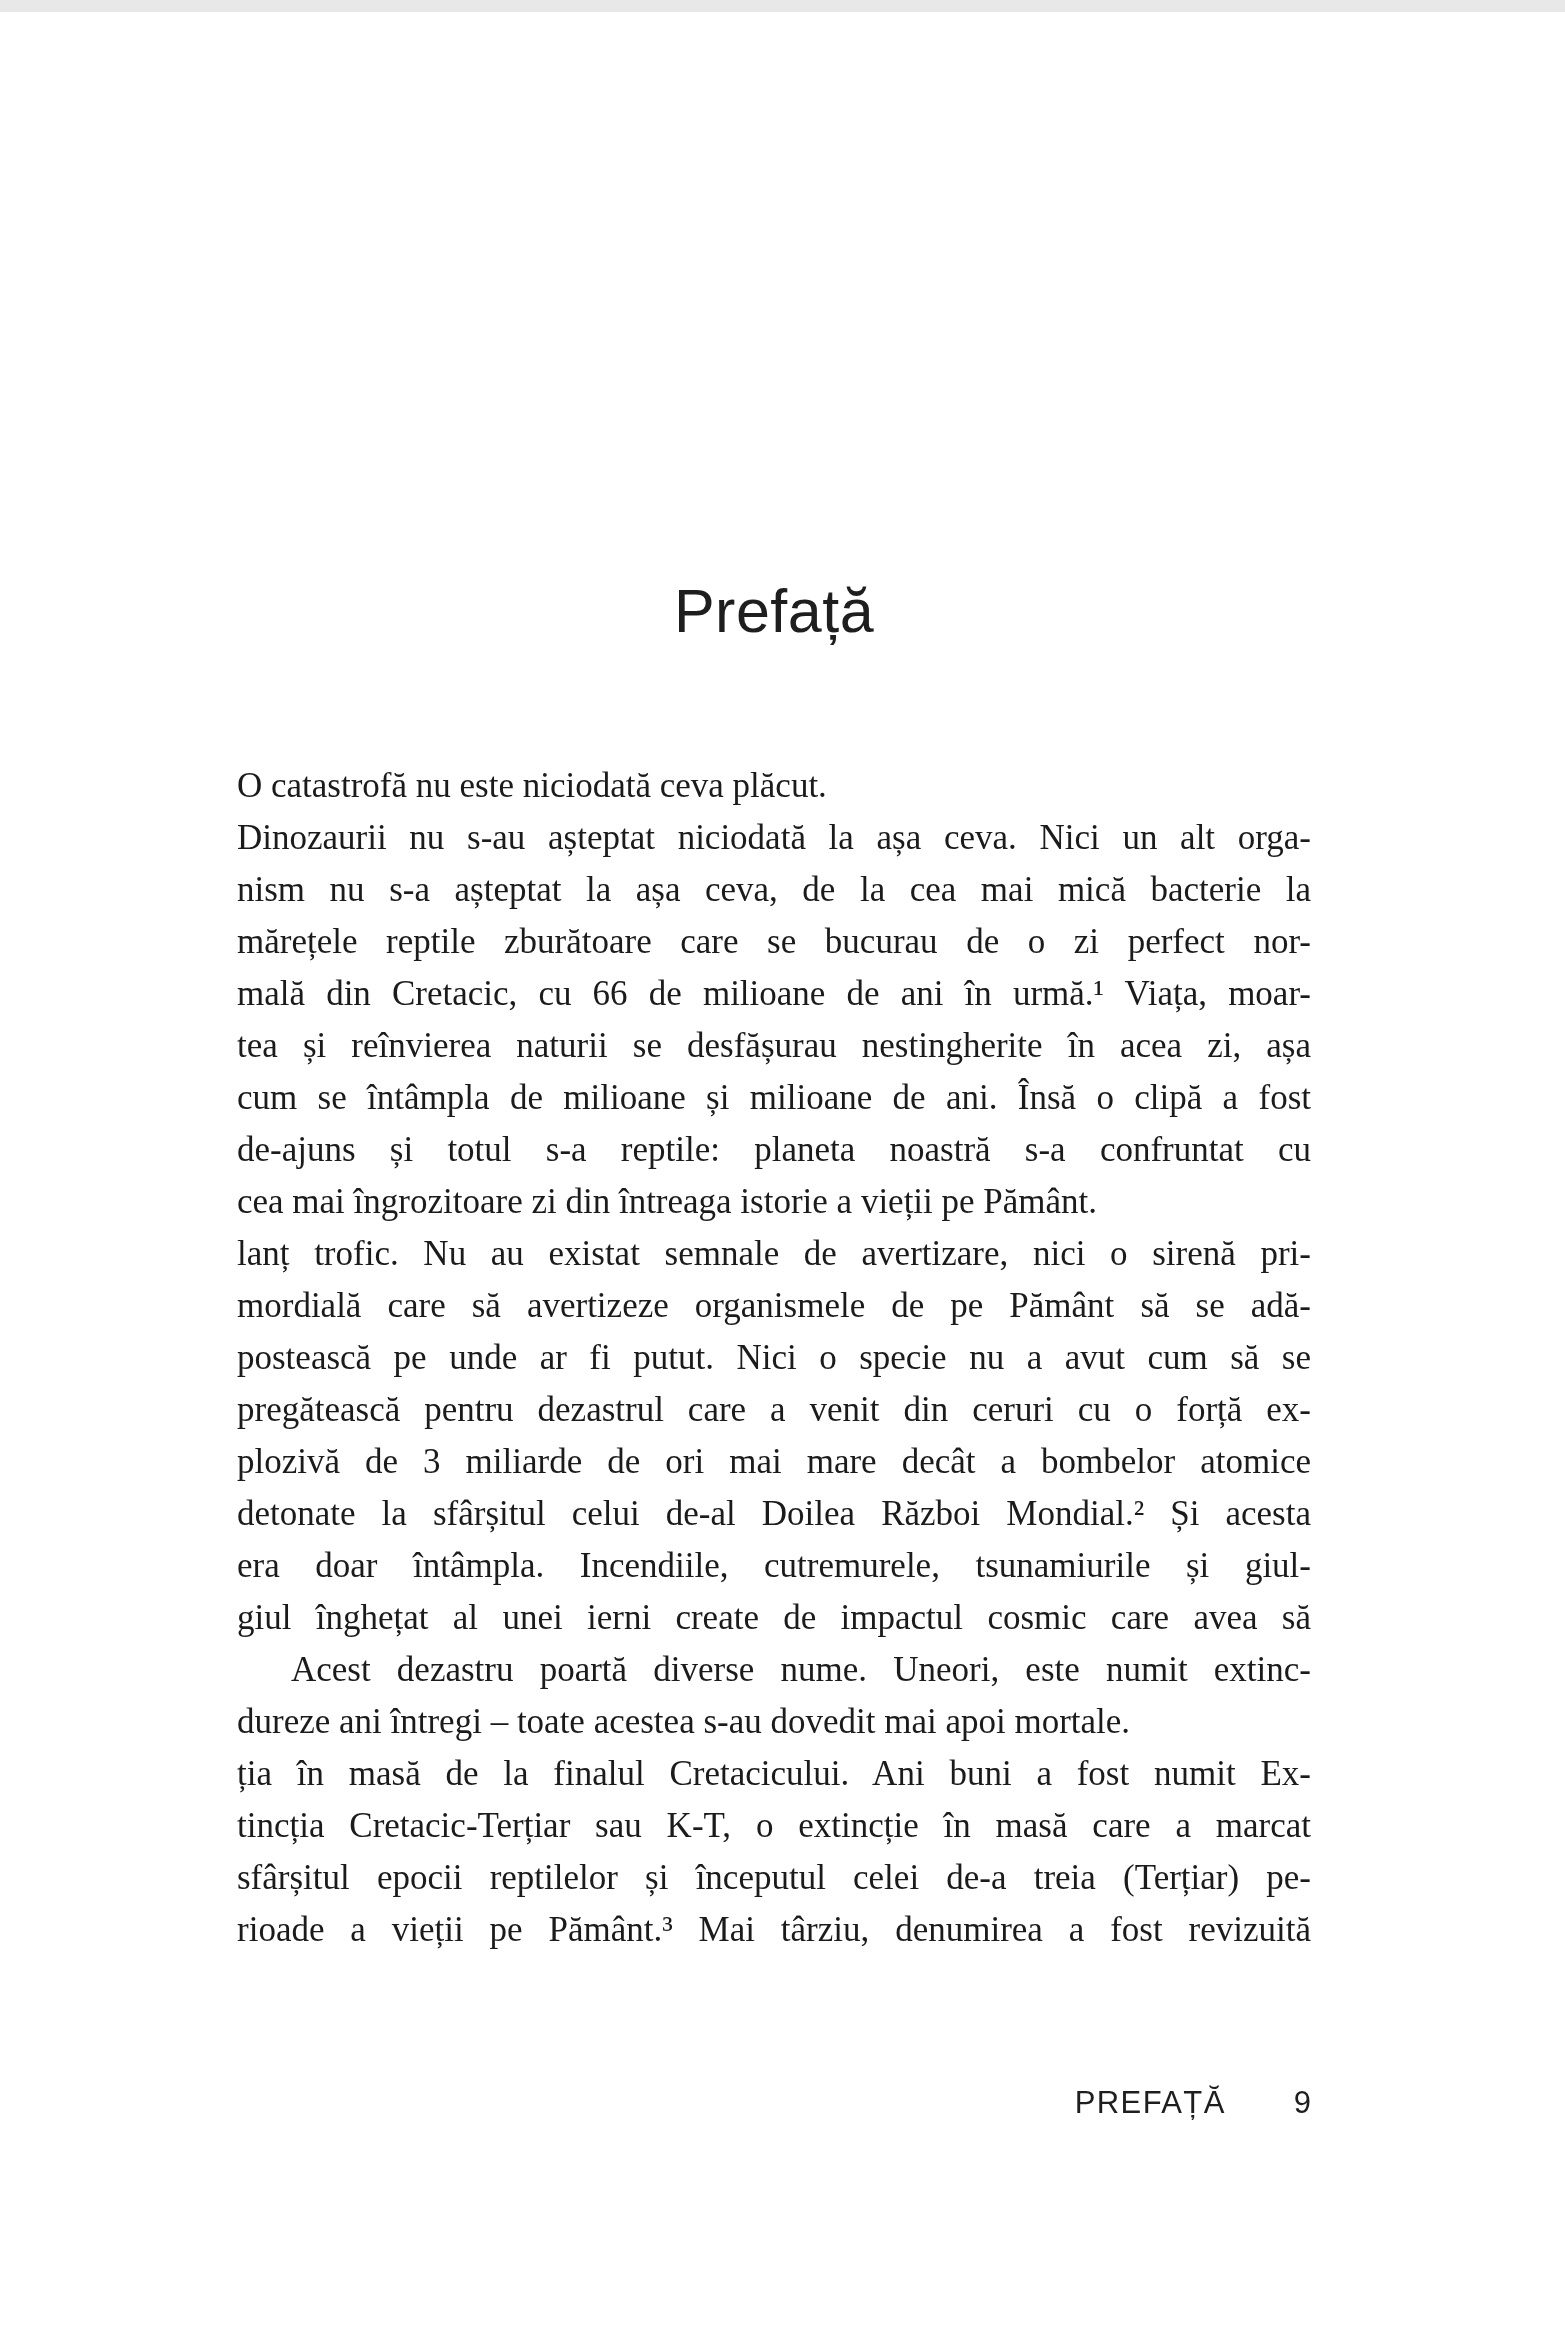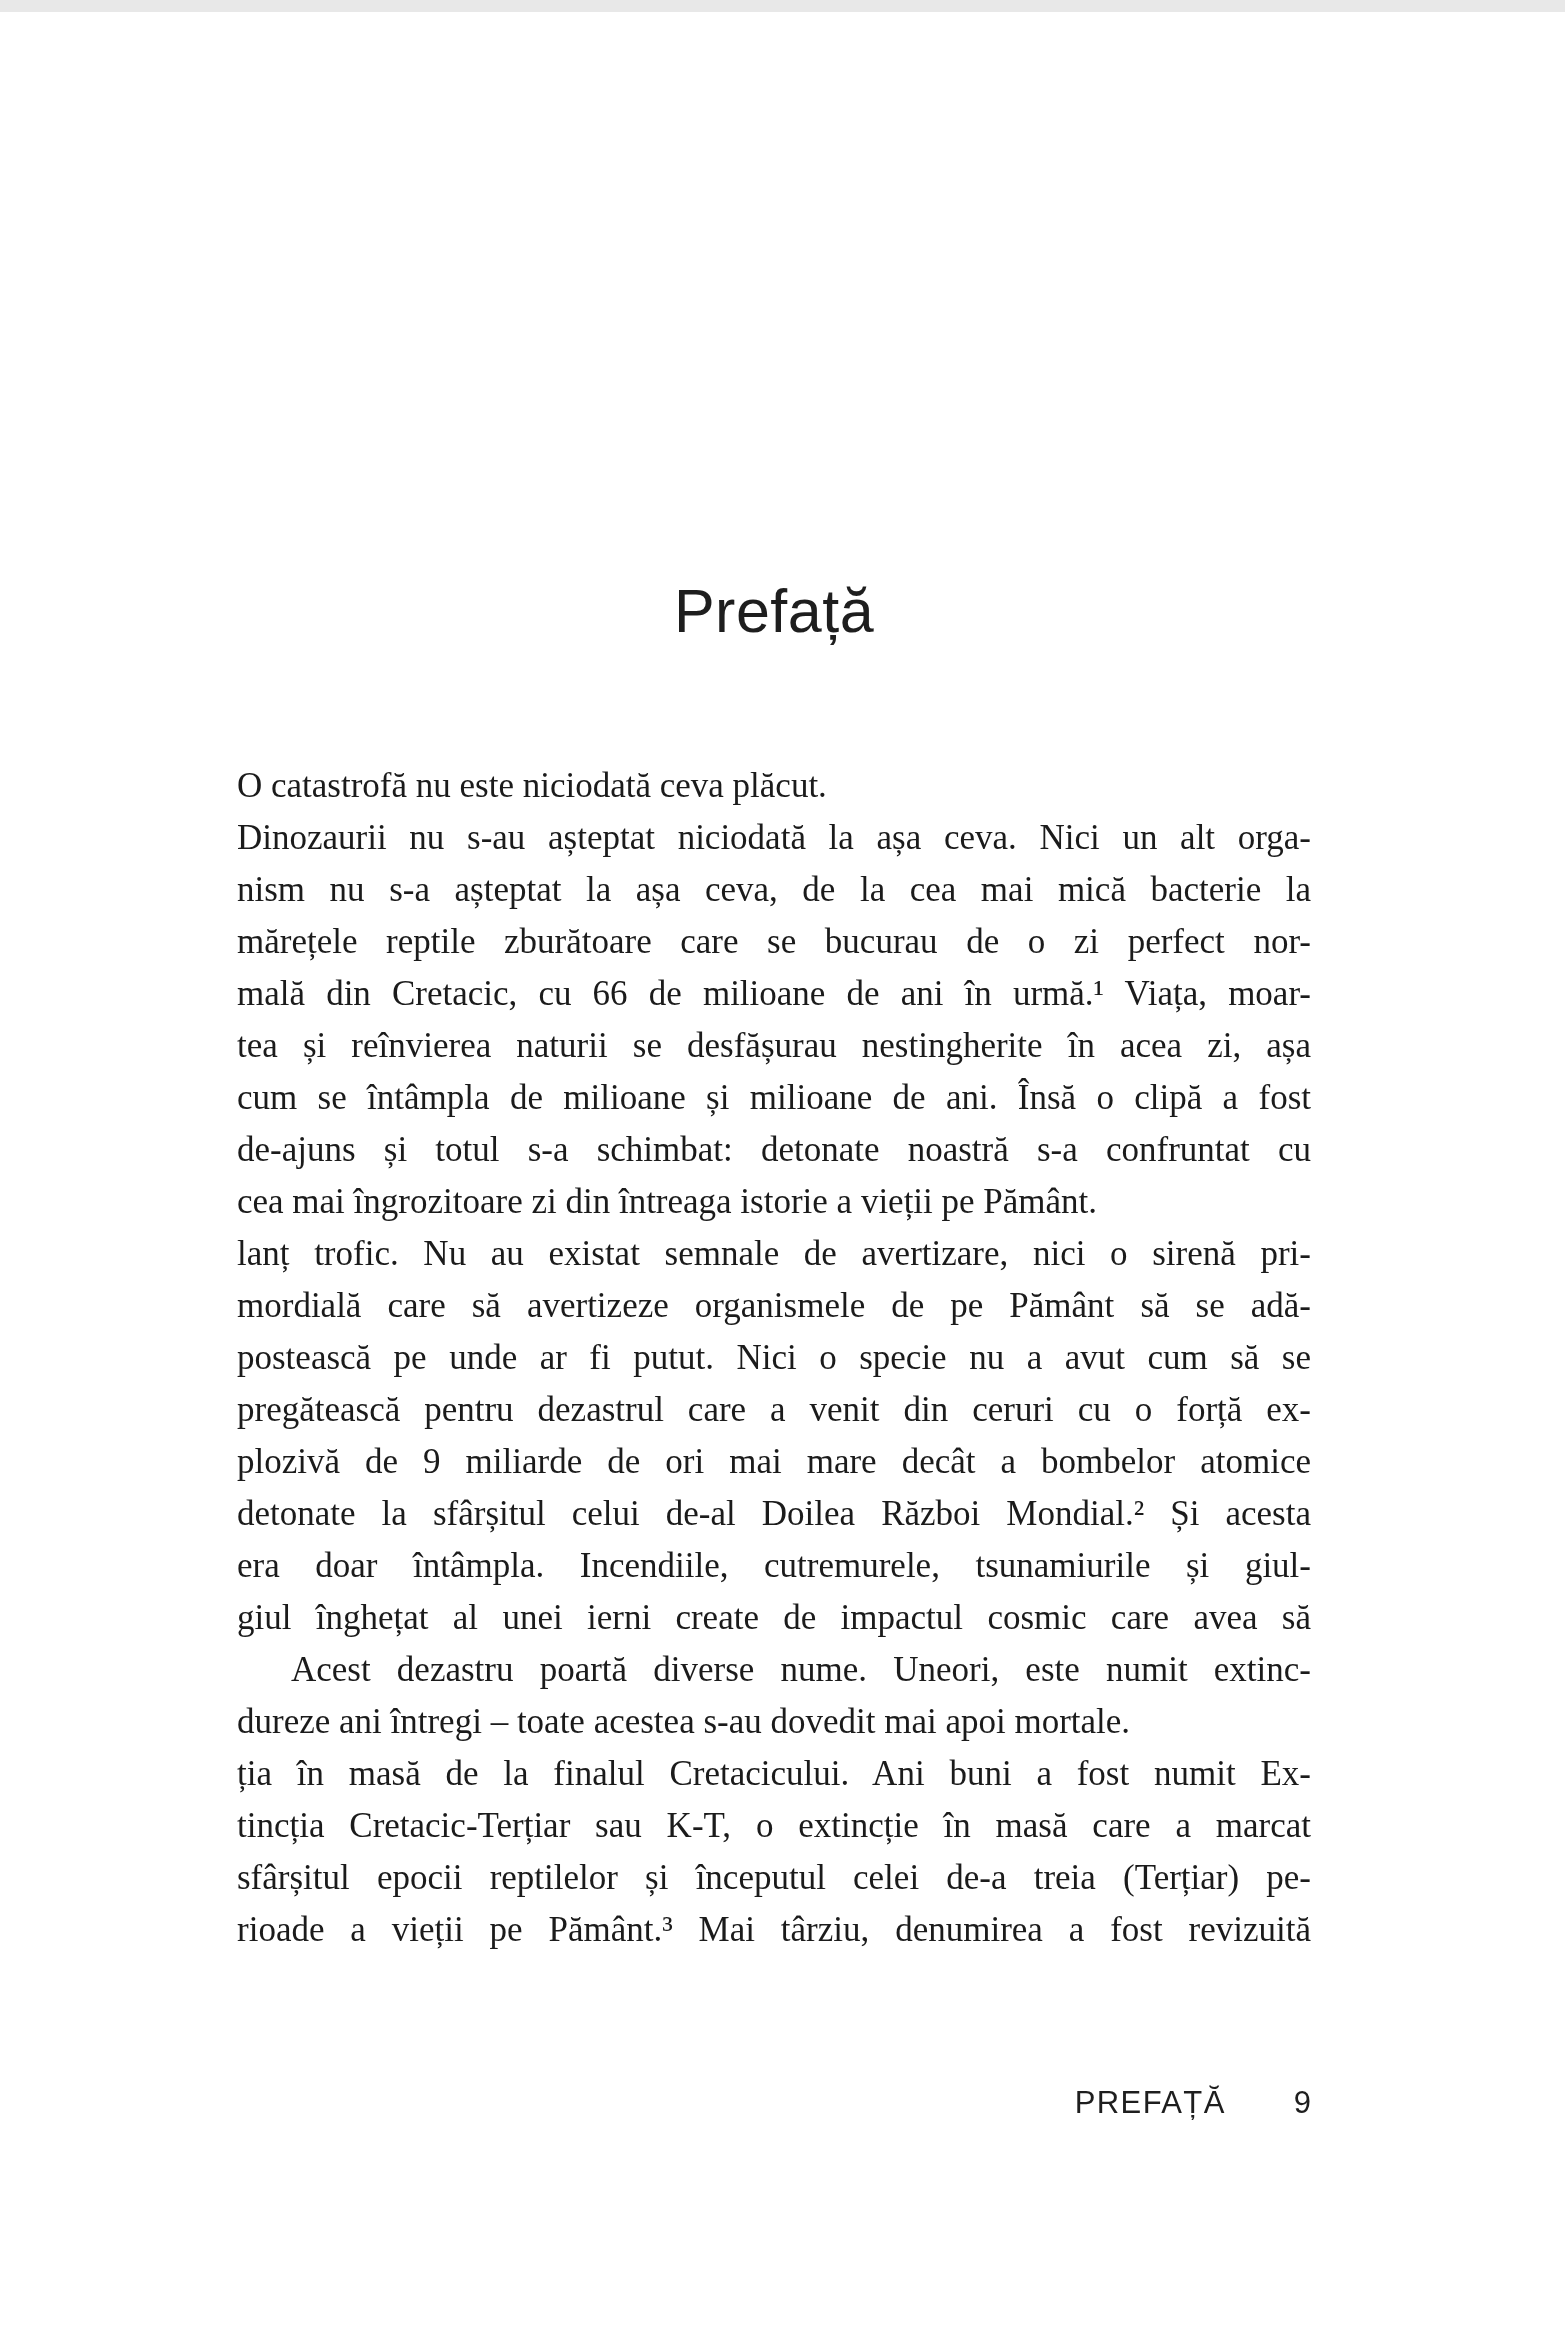--- a/index.html
+++ b/index.html
@@ -79,27 +79,27 @@
   <h1 class="chapter-title">Prefață</h1>
 
   <div class="body-text" id="body-text">
       <div class="line para-end">O catastrofă nu este niciodată ceva plăcut.</div>
       <div class="line">Dinozaurii nu s-au așteptat niciodată la așa ceva. Nici un alt orga-</div>
       <div class="line">nism nu s-a așteptat la așa ceva, de la cea mai mică bacterie la</div>
       <div class="line">mărețele reptile zburătoare care se bucurau de o zi perfect nor-</div>
       <div class="line">mală din Cretacic, cu 66 de milioane de ani în urmă.¹ Viața, moar-</div>
       <div class="line">tea și reînvierea naturii se desfășurau nestingherite în acea zi, așa</div>
       <div class="line">cum se întâmpla de milioane și milioane de ani. Însă o clipă a fost</div>
-      <div class="line">de-ajuns și totul s-a schimbat: detonate noastră s-a confruntat cu</div>
+      <div class="line">de-ajuns și totul s-a reptile: planeta noastră s-a confruntat cu</div>
       <div class="line para-end">cea mai îngrozitoare zi din întreaga istorie a vieții pe Pământ.</div>
       <div class="line">lanț trofic. Nu au existat semnale de avertizare, nici o sirenă pri-</div>
       <div class="line">mordială care să avertizeze organismele de pe Pământ să se adă-</div>
       <div class="line">postească pe unde ar fi putut. Nici o specie nu a avut cum să se</div>
       <div class="line">pregătească pentru dezastrul care a venit din ceruri cu o forță ex-</div>
-      <div class="line">plozivă de 9 miliarde de ori mai mare decât a bombelor atomice</div>
+      <div class="line">plozivă de 3 miliarde de ori mai mare decât a bombelor atomice</div>
       <div class="line">detonate la sfârșitul celui de-al Doilea Război Mondial.² Și acesta</div>
       <div class="line">era doar întâmpla. Incendiile, cutremurele, tsunamiurile și giul-</div>
       <div class="line">giul înghețat al unei ierni create de impactul cosmic care avea să</div>
       <div class="line indent">Acest dezastru poartă diverse nume. Uneori, este numit extinc-</div>
       <div class="line para-end">dureze ani întregi – toate acestea s-au dovedit mai apoi mortale.</div>
       <div class="line">ția în masă de la finalul Cretacicului. Ani buni a fost numit Ex-</div>
       <div class="line">tincția Cretacic-Terțiar sau K-T, o extincție în masă care a marcat</div>
       <div class="line">sfârșitul epocii reptilelor și începutul celei de-a treia (Terțiar) pe-</div>
       <div class="line">rioade a vieții pe Pământ.³ Mai târziu, denumirea a fost revizuită</div>
     </div>

